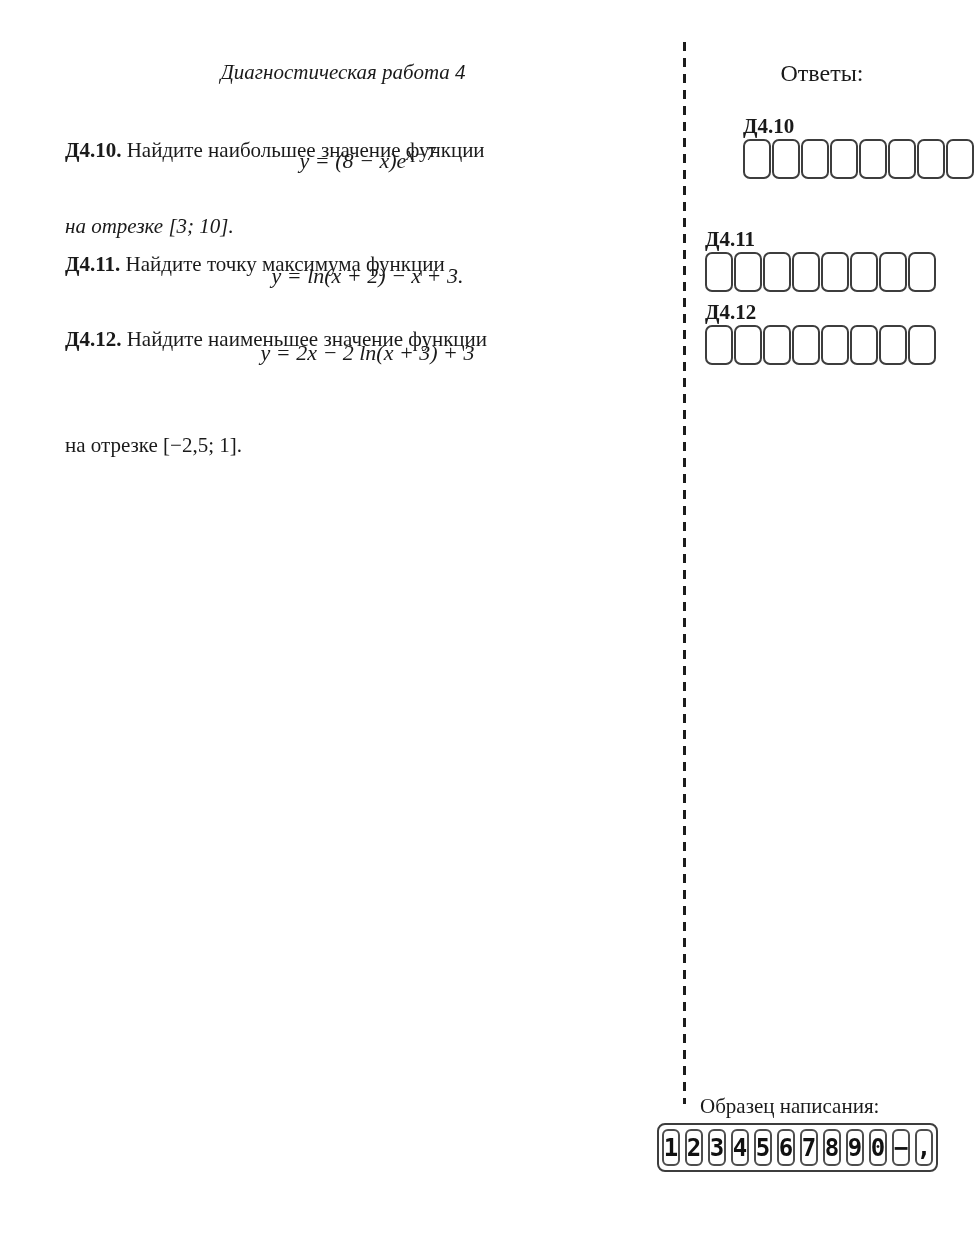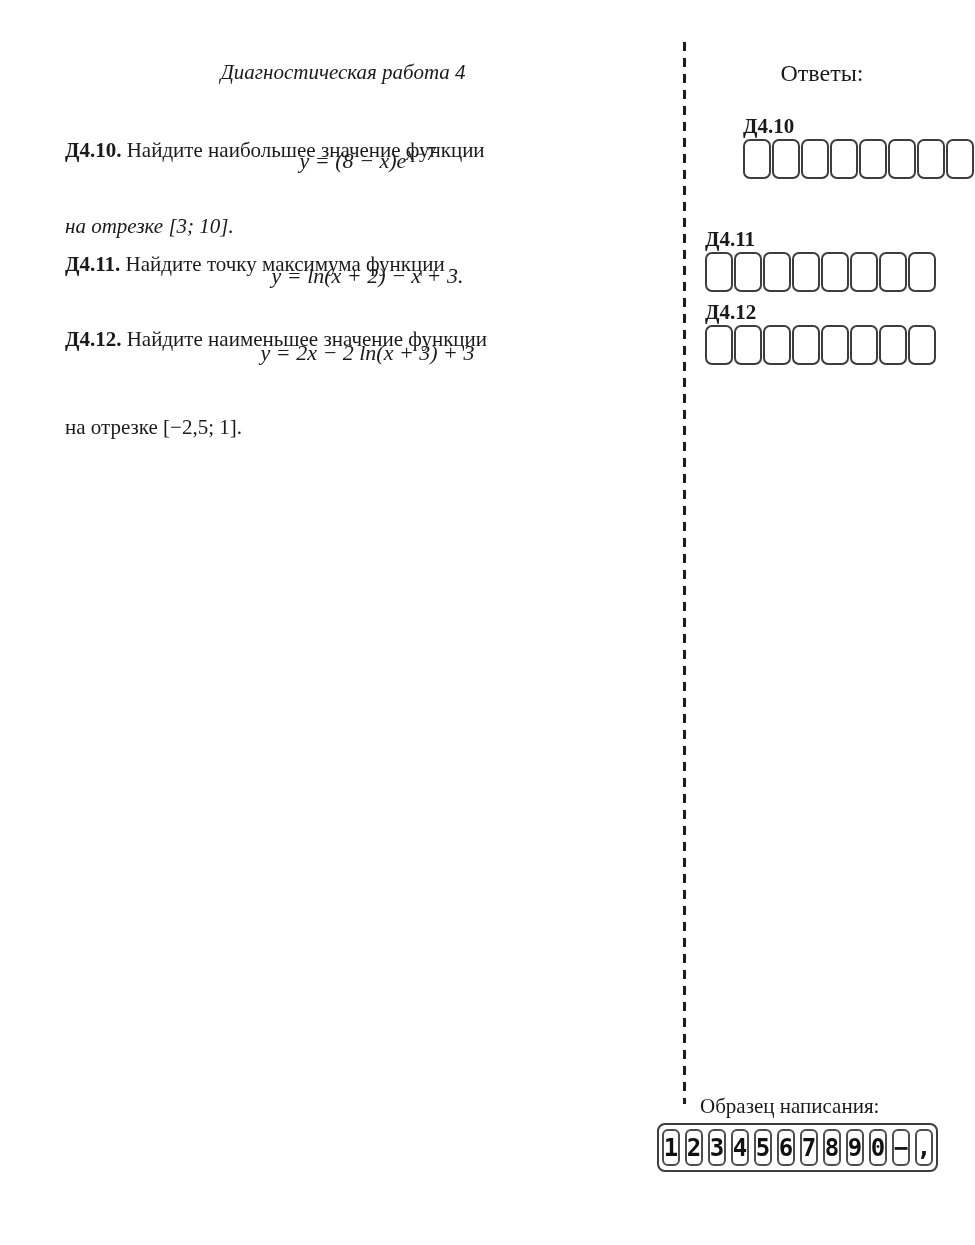--- a/index.html
+++ b/index.html
@@ -52,21 +52,21 @@
     font-size: 22px;
   }
   .formula sup { font-size: 18px; line-height: 0; }
   .p1-line   { top: 116px; }
   .p1-formula{ top: 148px; }
   .p1-range  { top: 192px; font-style: italic; }
   .p2-line   { top: 230px; }
   .p2-formula{ top: 263px; }
   .p3-line   { top: 305px; }
   .p3-formula{ top: 340px; }
-  .p3-range  { top: 374px; margin-top: 40px; }
+  .p3-range  { top: 392px; margin-top: 40px; }
 
   
   .ans { position: absolute; left: 705px; width: 240px; }
   .ans-1 { top: 115px; margin-left: 38px; }
   .ans-2 { top: 228px; }
   .ans-3 { top: 301px; }
   .ans-label { font-weight: bold; font-size: 21px; line-height: 23px; }
   .ans-grid { display: flex; gap: 1px; margin-top: 1px; }
   .cell {
     width: 24px; height: 36px;

